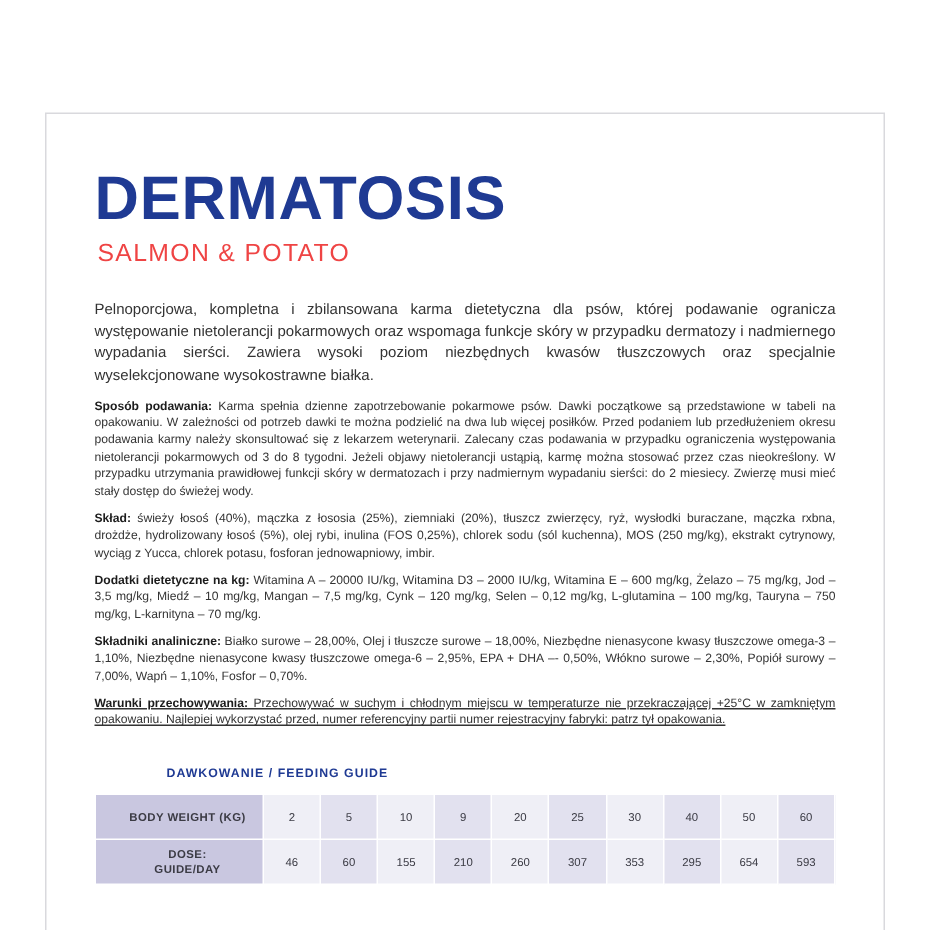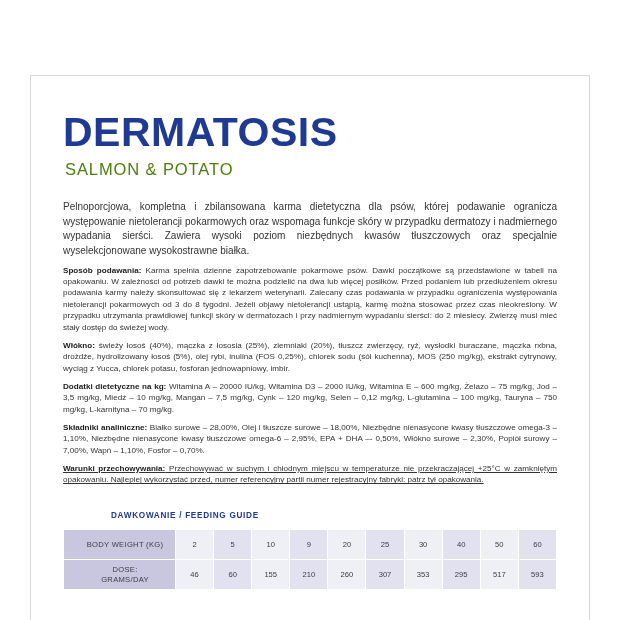--- a/index.html
+++ b/index.html
@@ -38,21 +38,21 @@
     font-weight: bold;
     letter-spacing: 0.5px;
     color: #1f3a93;
     line-height: 1;
     margin: 6px 0 0 0;
   }
   .subtitle {
     font-size: 16.5px;
     font-weight: normal;
     letter-spacing: 0.9px;
-    color: #4d7c0f;
+    color: #ef4444;
     margin: 7px 0 0 2px;
   }
   
   .body-copy {
     margin-top: 21px;
   }
   .para {
     font-size: 8.1px;
     line-height: 1.42;
     text-align: justify;
@@ -91,21 +91,21 @@
   table.feed td {
     height: 30px;
     text-align: center;
     vertical-align: middle;
     font-size: 7.6px;
     color: #3b3b44;
     border: 1px solid #ffffff;
   }
   td.head-cell {
     background: #c9c7e0;
-    font-weight: normal;
+    font-weight: bold;
     font-size: 7.2px;
     letter-spacing: 0.3px;
     text-align: left;
     padding-left: 12px;
     color: #2f2f46;
     width: 112px;
   }
   td.val-a { background: #efeff6; }
   td.val-b { background: #e2e1ef; }
   .dose-head { line-height: 1.25; }
@@ -123,21 +123,21 @@
 
     <div class="body-copy">
 
       <p class="para lead">Pelnoporcjowa, kompletna i zbilansowana karma dietetyczna dla psów, której podawanie ogranicza występowanie nietolerancji pokarmowych oraz wspomaga funkcje skóry w przypadku dermatozy i nadmiernego wypadania sierści. Zawiera wysoki poziom niezbędnych kwasów tłuszczowych oraz specjalnie wyselekcjonowane wysokostrawne białka.</p>
 
       <p class="para">
         <span class="lbl">Sposób podawania:</span><span> Karma spełnia dzienne zapotrzebowanie pokarmowe psów. Dawki początkowe są przedstawione w tabeli na opakowaniu. W zależności od potrzeb dawki te można podzielić na dwa lub więcej posiłków. Przed podaniem lub przedłużeniem okresu podawania karmy należy skonsultować się z lekarzem weterynarii. Zalecany czas podawania w przypadku ograniczenia występowania nietolerancji pokarmowych od 3 do 8 tygodni. Jeżeli objawy nietolerancji ustąpią, karmę można stosować przez czas nieokreślony. W przypadku utrzymania prawidłowej funkcji skóry w dermatozach i przy nadmiernym wypadaniu sierści: do 2 miesiecy. Zwierzę musi mieć stały dostęp do świeżej wody.</span>
       </p>
 
       <p class="para">
-        <span class="lbl">Włókno:</span><span> świeży łosoś (40%), mączka z łososia (25%), ziemniaki (20%), tłuszcz zwierzęcy, ryż, wysłodki buraczane, mączka rxbna, drożdże, hydrolizowany łosoś (5%), olej rybi, inulina (FOS 0,25%), chlorek sodu (sól kuchenna), MOS (250 mg/kg), ekstrakt cytrynowy, wyciąg z Yucca, chlorek potasu, fosforan jednowapniowy, imbir.</span>
+        <span class="lbl">Skład:</span><span> świeży łosoś (40%), mączka z łososia (25%), ziemniaki (20%), tłuszcz zwierzęcy, ryż, wysłodki buraczane, mączka rxbna, drożdże, hydrolizowany łosoś (5%), olej rybi, inulina (FOS 0,25%), chlorek sodu (sól kuchenna), MOS (250 mg/kg), ekstrakt cytrynowy, wyciąg z Yucca, chlorek potasu, fosforan jednowapniowy, imbir.</span>
       </p>
 
       <p class="para">
         <span class="lbl">Dodatki dietetyczne na kg:</span><span> Witamina A – 20000 IU/kg, Witamina D3 – 2000 IU/kg, Witamina E – 600 mg/kg, Żelazo – 75 mg/kg, Jod – 3,5 mg/kg, Miedź – 10 mg/kg, Mangan – 7,5 mg/kg, Cynk – 120 mg/kg, Selen – 0,12 mg/kg, L-glutamina – 100 mg/kg, Tauryna – 750 mg/kg, L-karnityna – 70 mg/kg.</span>
       </p>
 
 
       <p class="para">
         <span class="lbl">Składniki analiniczne:</span><span> Białko surowe – 28,00%, Olej i tłuszcze surowe – 18,00%, Niezbędne nienasycone kwasy tłuszczowe omega-3 – 1,10%, Niezbędne nienasycone kwasy tłuszczowe omega-6 – 2,95%, EPA + DHA –- 0,50%, Włókno surowe – 2,30%, Popiół surowy – 7,00%, Wapń – 1,10%, Fosfor – 0,70%.</span>
       </p>
@@ -162,32 +162,32 @@
             <td class="val-b">25</td>
             <td class="val-a">30</td>
             <td class="val-b">40</td>
             <td class="val-a">50</td>
             <td class="val-b">60</td>
           </tr>
           <tr>
             <td class="head-cell">
               <div class="dose-head">
                 <span>DOSE:</span><br>
-                <span>GRAMS/DAY</span>
+                <span>GUIDE/DAY</span>
               </div>
             </td>
             <td class="val-a">46</td>
             <td class="val-b">60</td>
             <td class="val-a">155</td>
             <td class="val-b">210</td>
             <td class="val-a">260</td>
             <td class="val-b">307</td>
             <td class="val-a">353</td>
             <td class="val-b">295</td>
-            <td class="val-a">517</td>
+            <td class="val-a">654</td>
             <td class="val-b">593</td>
           </tr>
         </tbody>
       </table>
     </div>
 
   </div>
 </div>
 
 </body></html>

